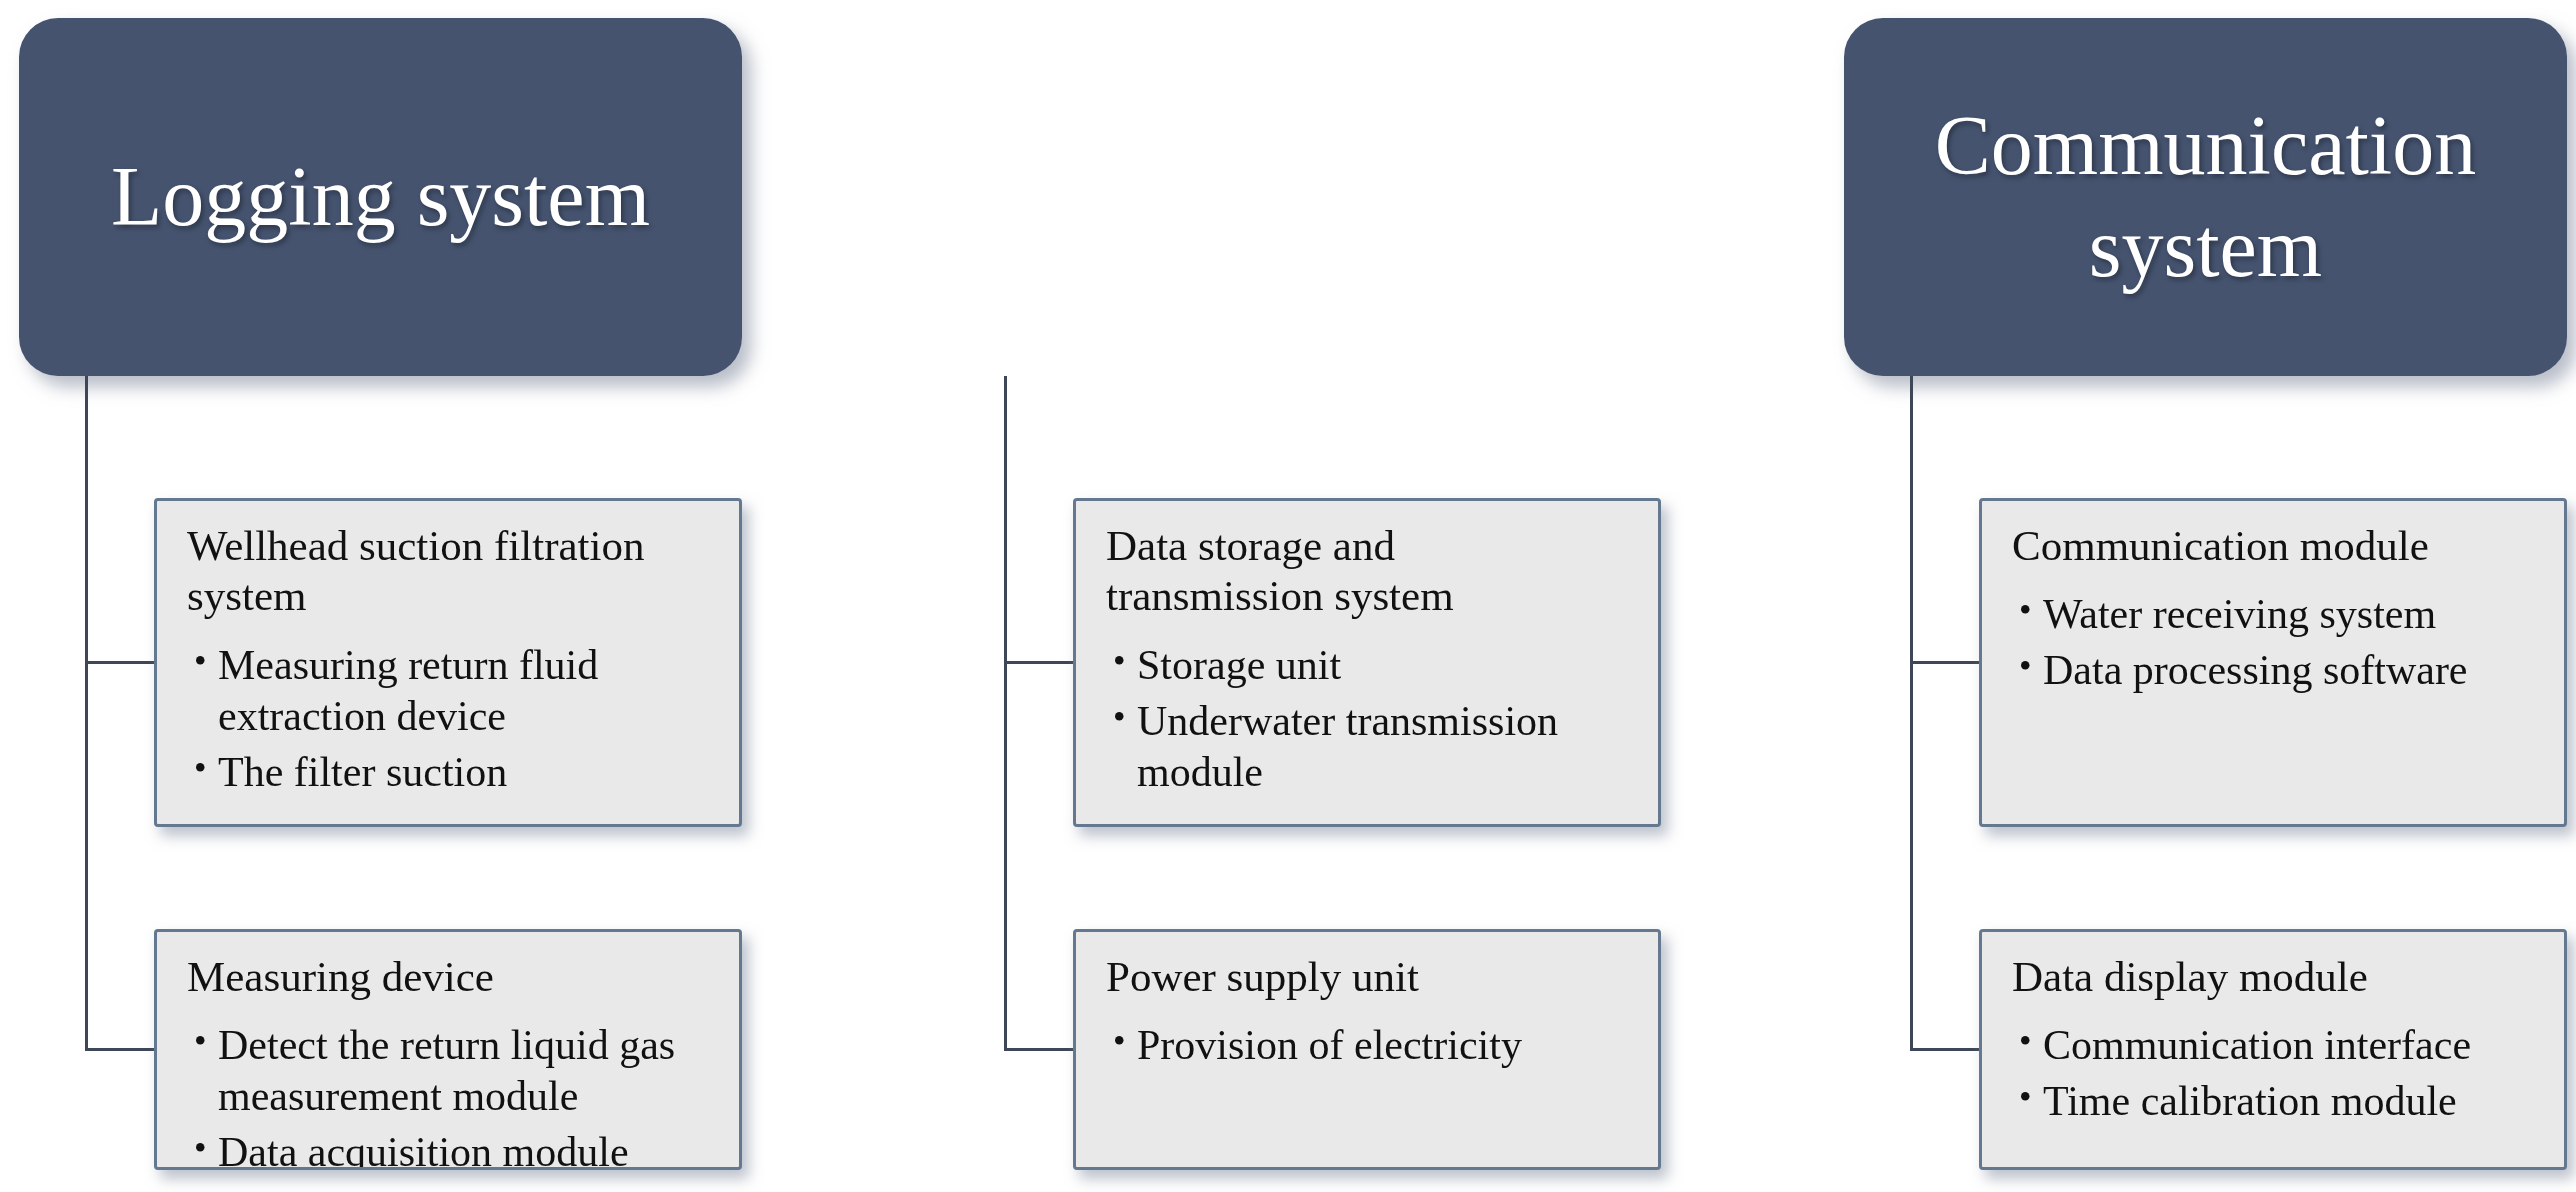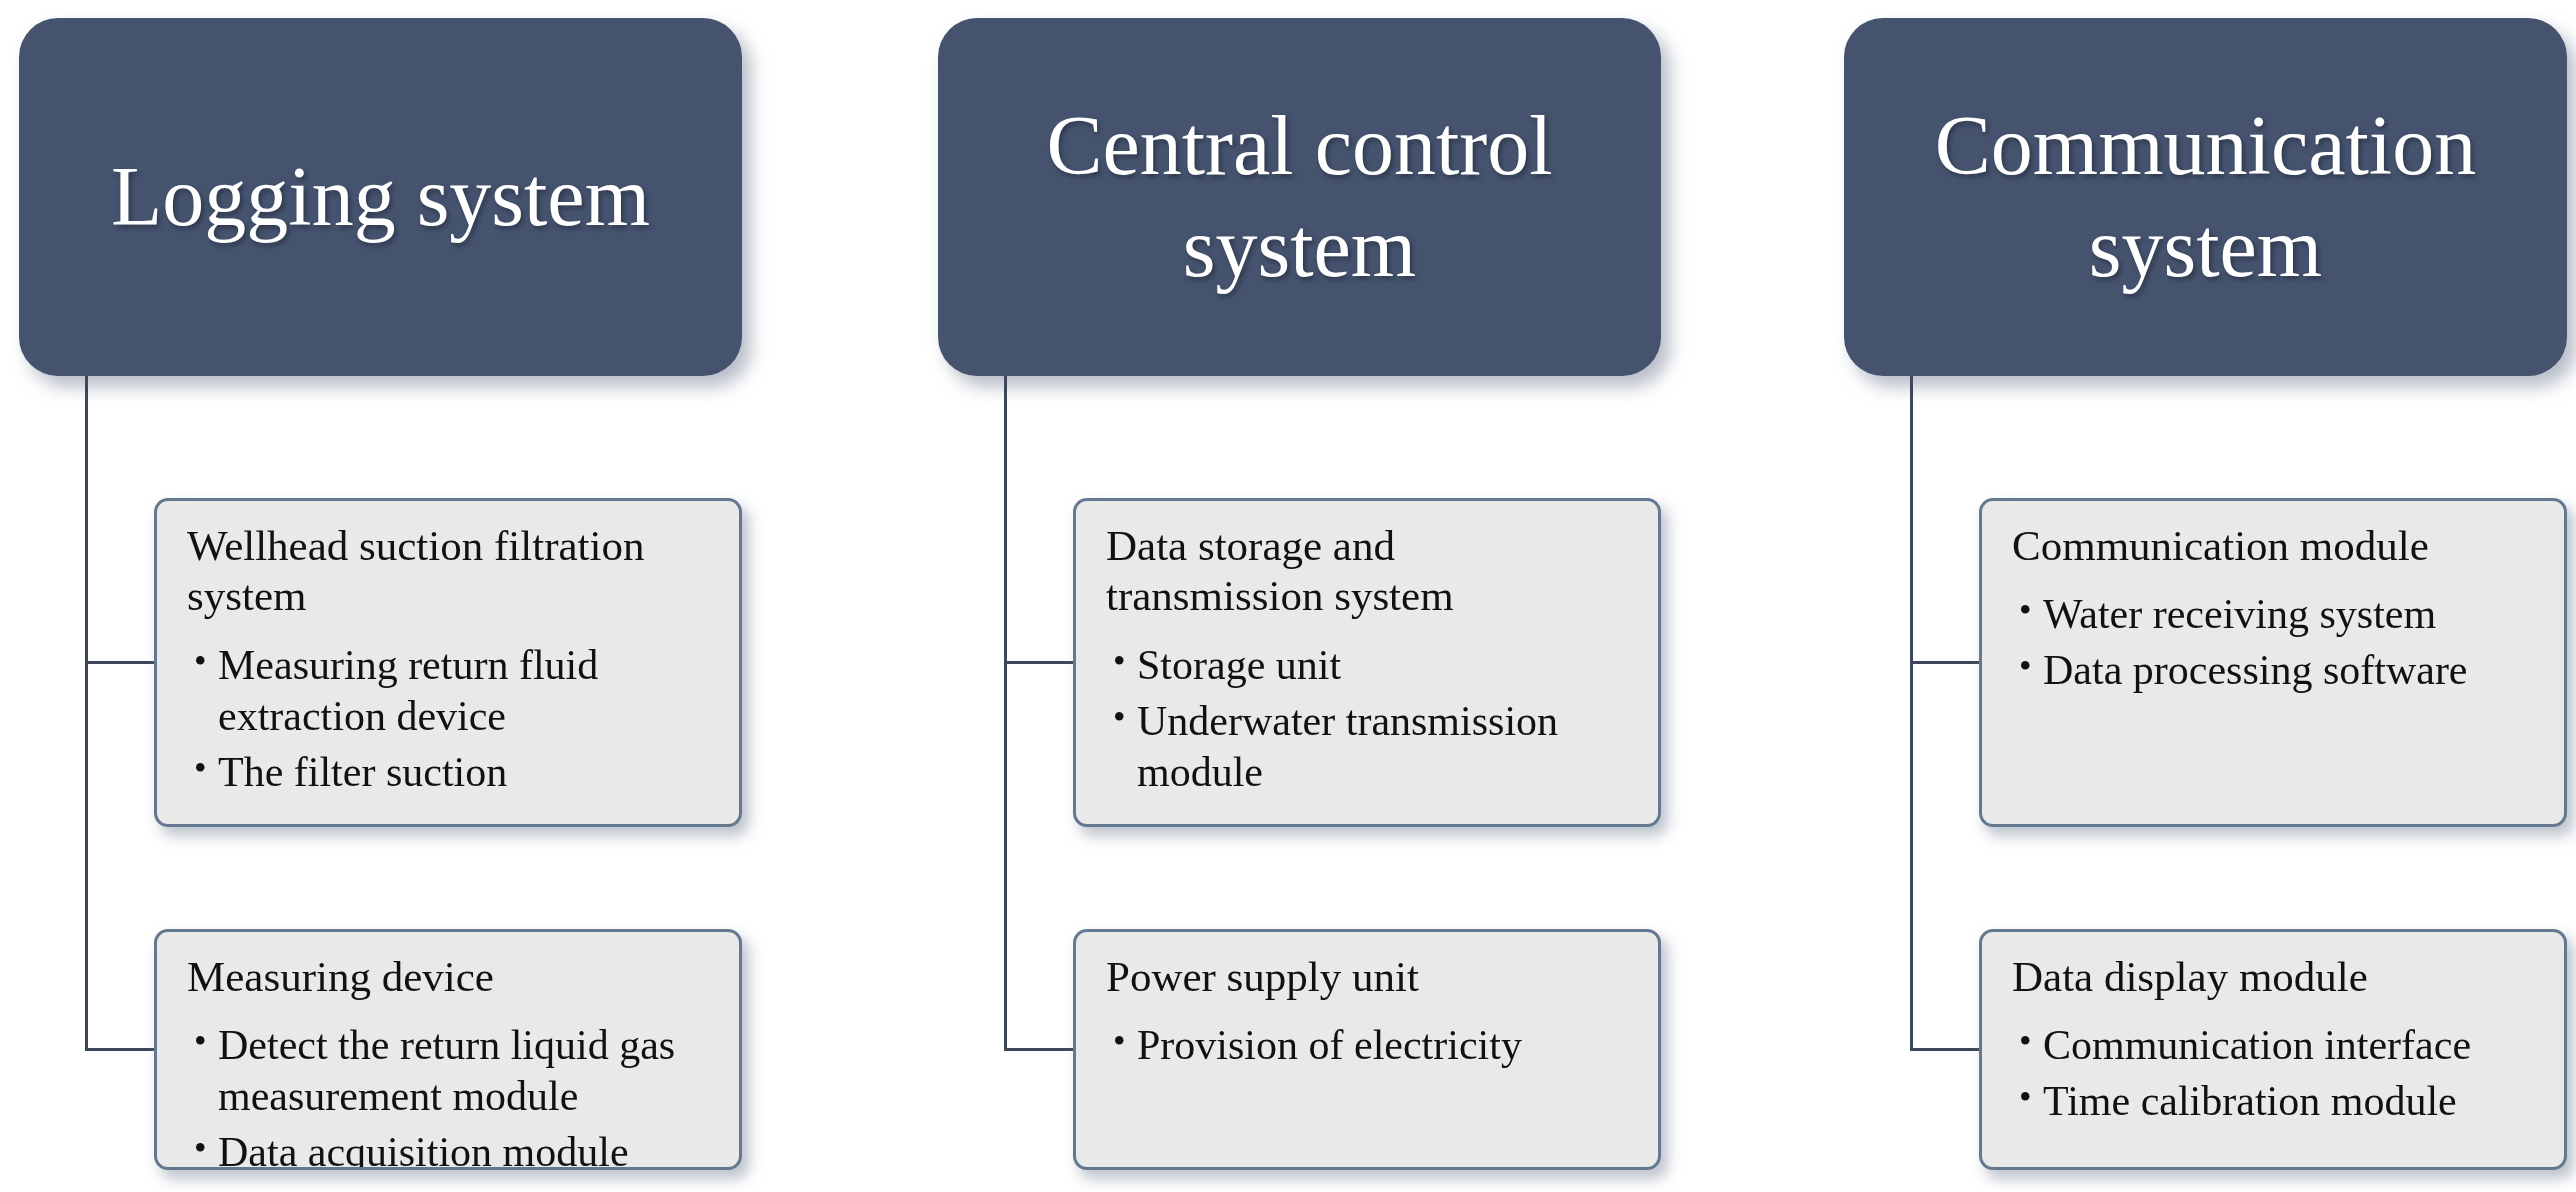--- a/index.html
+++ b/index.html
@@ -70,21 +70,21 @@
   }
   .connector.h1 { top: 661px; }
   .connector.h2 { top: 1048px; }
 
   .child-box {
     position: absolute;
     left: 135px;
     width: 588px;
     background: var(--child-fill);
     border: 3.7px solid var(--child-border);
-    border-radius: 14px;
+    border-radius: 4px;
     box-shadow: 6.7px 8.2px 13.5px rgba(125, 135, 155, 0.5);
     overflow: hidden;
   }
   .child-1 { top: 498px; height: 329px; }
   .child-2 { top: 929px; height: 241px; }
 
   .child-title {
     color: var(--child-text);
     font-size: 43px;
     line-height: 1.18;
@@ -135,23 +135,20 @@
     <div class="child-box child-2">
       <div class="child-title">Measuring device</div>
       <ul class="bullets">
         <li>Detect the return liquid gas measurement module</li>
         <li>Data acquisition module</li>
       </ul>
     </div>
   </div>
 
   <div class="column col-2">
-    <div class="header-box">
-      <div class="header-title">Central control system</div>
-    </div>
     <div class="connector vline"></div>
     <div class="connector hline h1"></div>
     <div class="connector hline h2"></div>
 
     <div class="child-box child-1">
       <div class="child-title">Data storage and transmission system</div>
       <ul class="bullets">
         <li>Storage unit</li>
         <li>Underwater transmission module</li>
       </ul>

